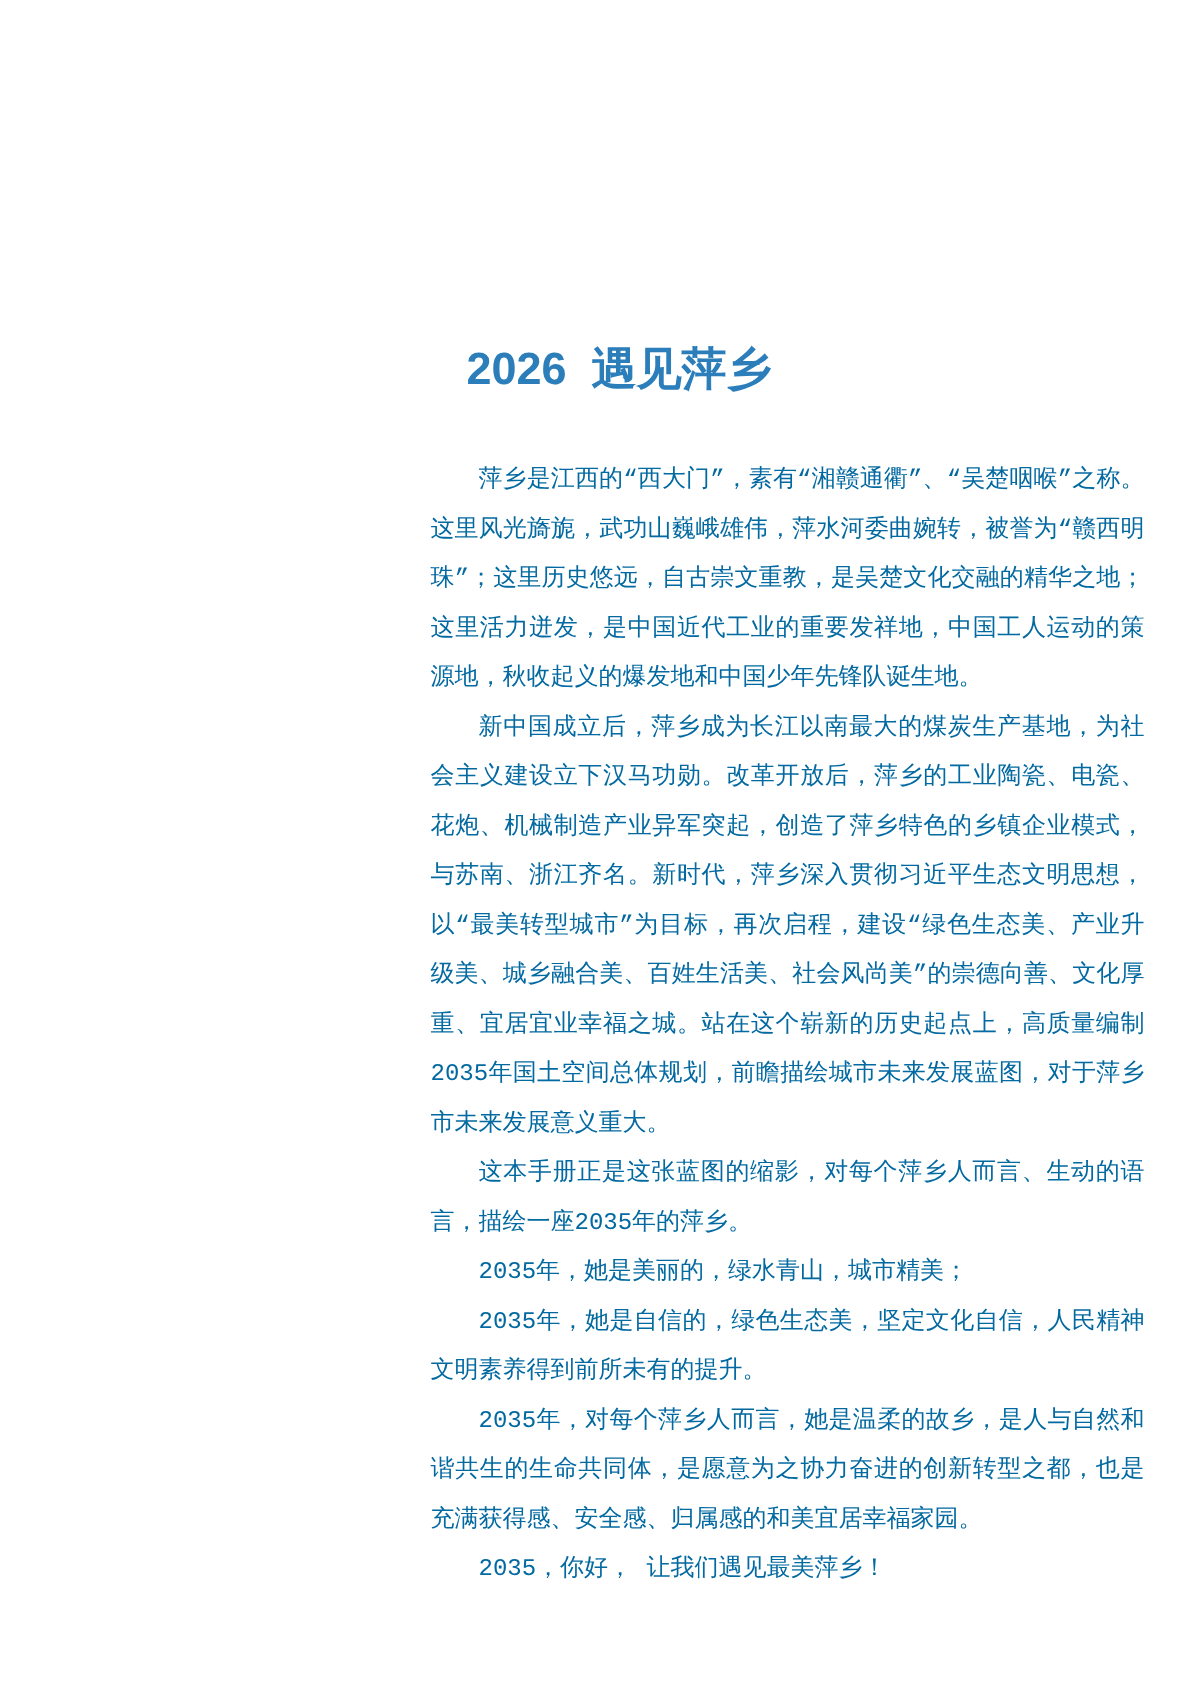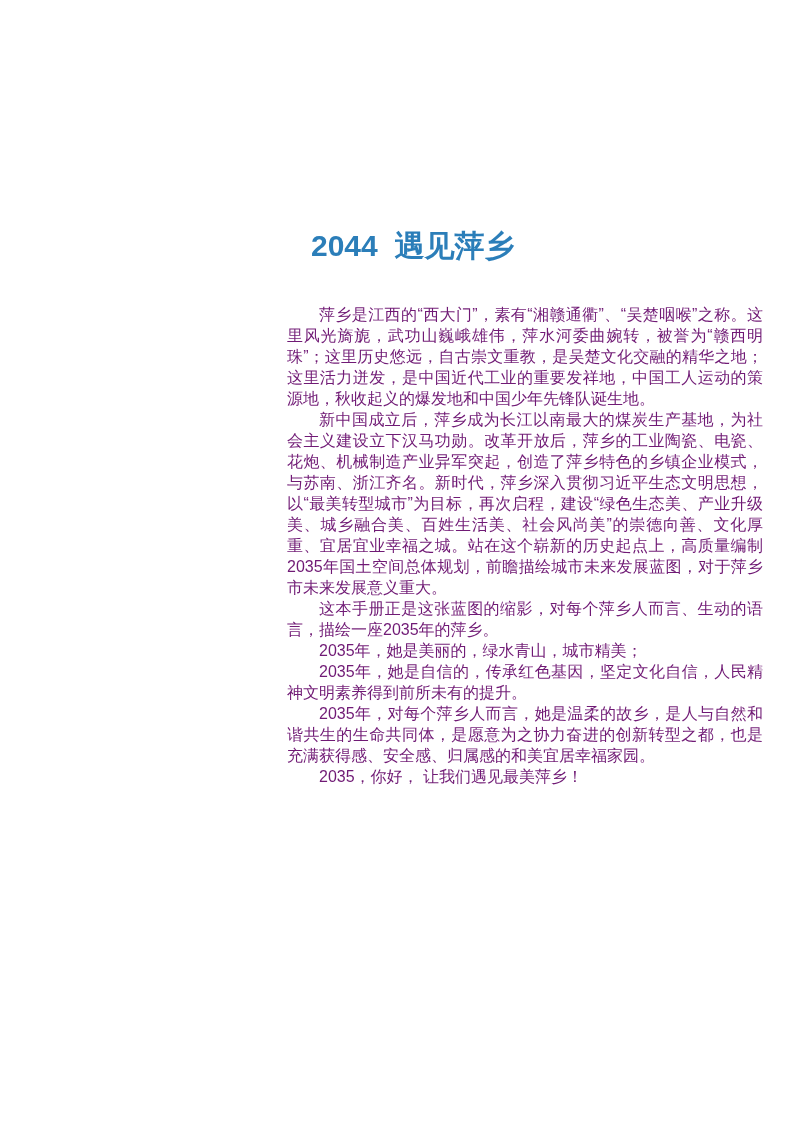--- a/index.html
+++ b/index.html
@@ -25,38 +25,39 @@
     color: #2b7eb9;
     white-space: pre;
     font-family: "Liberation Sans", "DejaVu Sans", sans-serif;
   }
   .doc-body {
     position: absolute;
     left: 287px;
     top: 304px;
     width: 476px;
     font-size: 16px;
-    line-height: 21px;
-    color: #701a75;
+    line-height: 33px;
+    color: #0369a1;
     text-align: justify;
     text-justify: inter-ideograph;
+    font-family: Liberation Mono, monospace;
   }
   .para {
     margin: 0;
     padding: 0;
     text-indent: 2em;
   }
 </style>
 </head>
 <body>
 
 <div class="page">
-  <h1 class="doc-title">2044  遇见萍乡</h1>
+  <h1 class="doc-title">2026  遇见萍乡</h1>
   <div class="doc-body">
       <p class="para">萍乡是江西的“西大门”，素有“湘赣通衢”、“吴楚咽喉”之称。这里风光旖旎，武功山巍峨雄伟，萍水河委曲婉转，被誉为“赣西明珠”；这里历史悠远，自古崇文重教，是吴楚文化交融的精华之地；这里活力迸发，是中国近代工业的重要发祥地，中国工人运动的策源地，秋收起义的爆发地和中国少年先锋队诞生地。</p>
       <p class="para">新中国成立后，萍乡成为长江以南最大的煤炭生产基地，为社会主义建设立下汉马功勋。改革开放后，萍乡的工业陶瓷、电瓷、花炮、机械制造产业异军突起，创造了萍乡特色的乡镇企业模式，与苏南、浙江齐名。新时代，萍乡深入贯彻习近平生态文明思想，以“最美转型城市”为目标，再次启程，建设“绿色生态美、产业升级美、城乡融合美、百姓生活美、社会风尚美”的崇德向善、文化厚重、宜居宜业幸福之城。站在这个崭新的历史起点上，高质量编制2035年国土空间总体规划，前瞻描绘城市未来发展蓝图，对于萍乡市未来发展意义重大。</p>
       <p class="para">这本手册正是这张蓝图的缩影，对每个萍乡人而言、生动的语言，描绘一座2035年的萍乡。</p>
       <p class="para">2035年，她是美丽的，绿水青山，城市精美；</p>
-      <p class="para">2035年，她是自信的，传承红色基因，坚定文化自信，人民精神文明素养得到前所未有的提升。</p>
+      <p class="para">2035年，她是自信的，绿色生态美，坚定文化自信，人民精神文明素养得到前所未有的提升。</p>
       <p class="para">2035年，对每个萍乡人而言，她是温柔的故乡，是人与自然和谐共生的生命共同体，是愿意为之协力奋进的创新转型之都，也是充满获得感、安全感、归属感的和美宜居幸福家园。</p>
       <p class="para">2035，你好， 让我们遇见最美萍乡！</p>
     </div>
 </div>
 
 </body></html>

